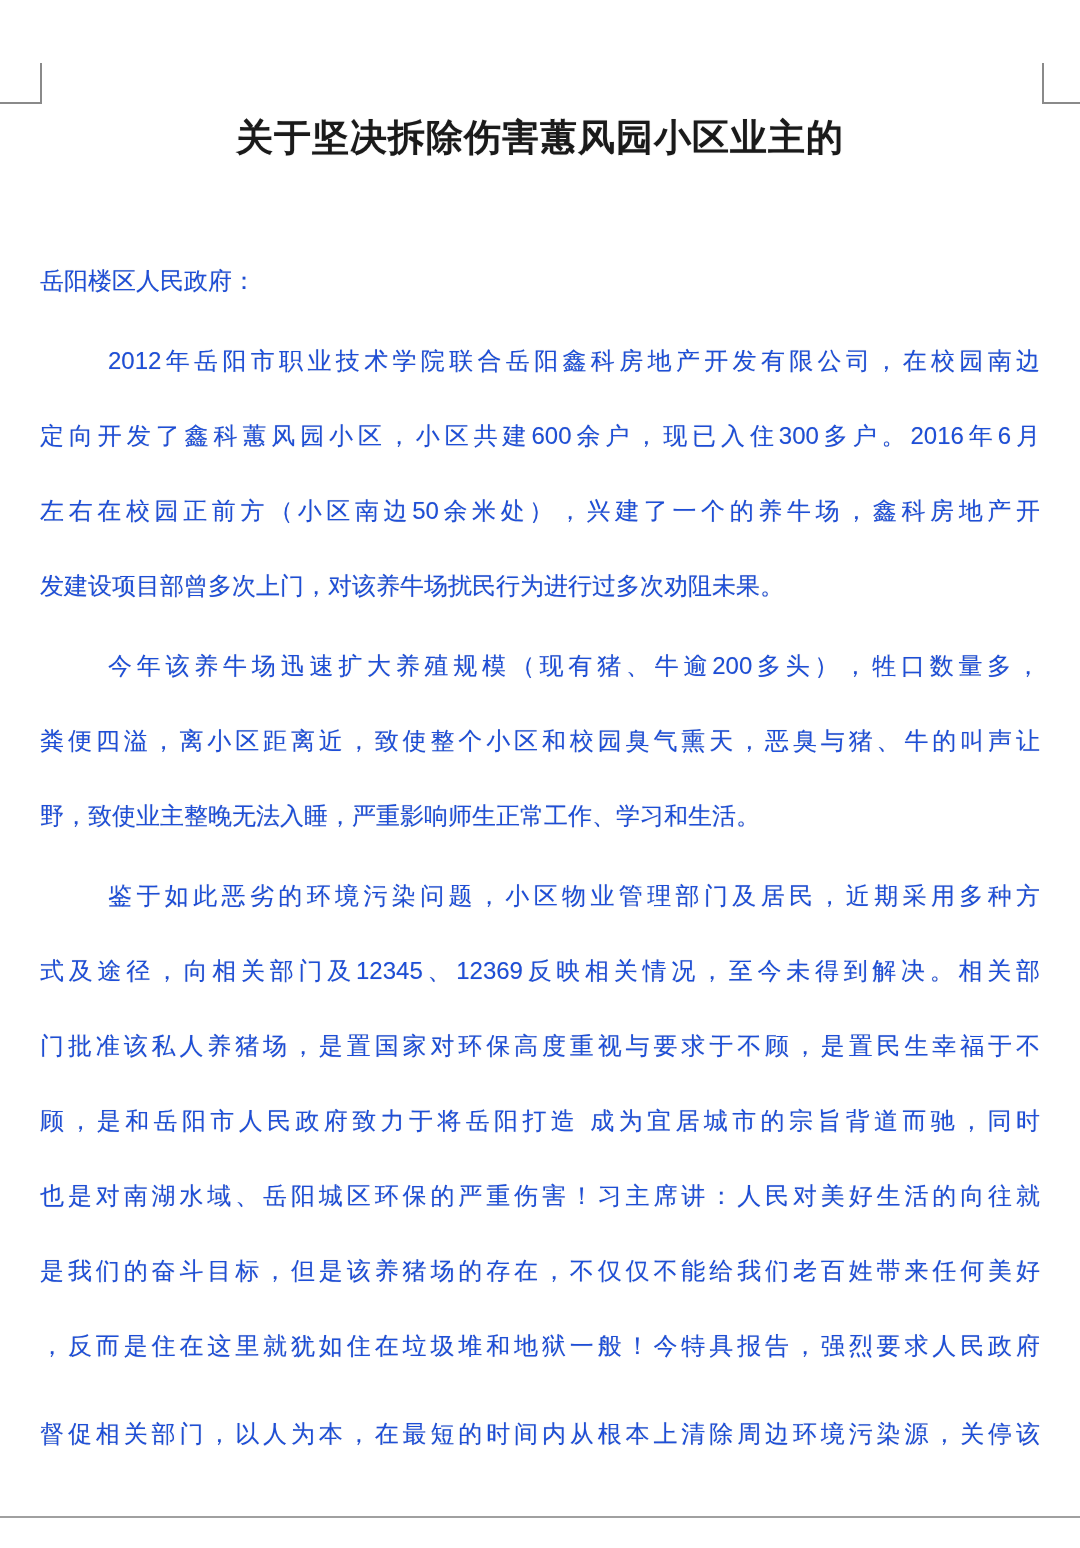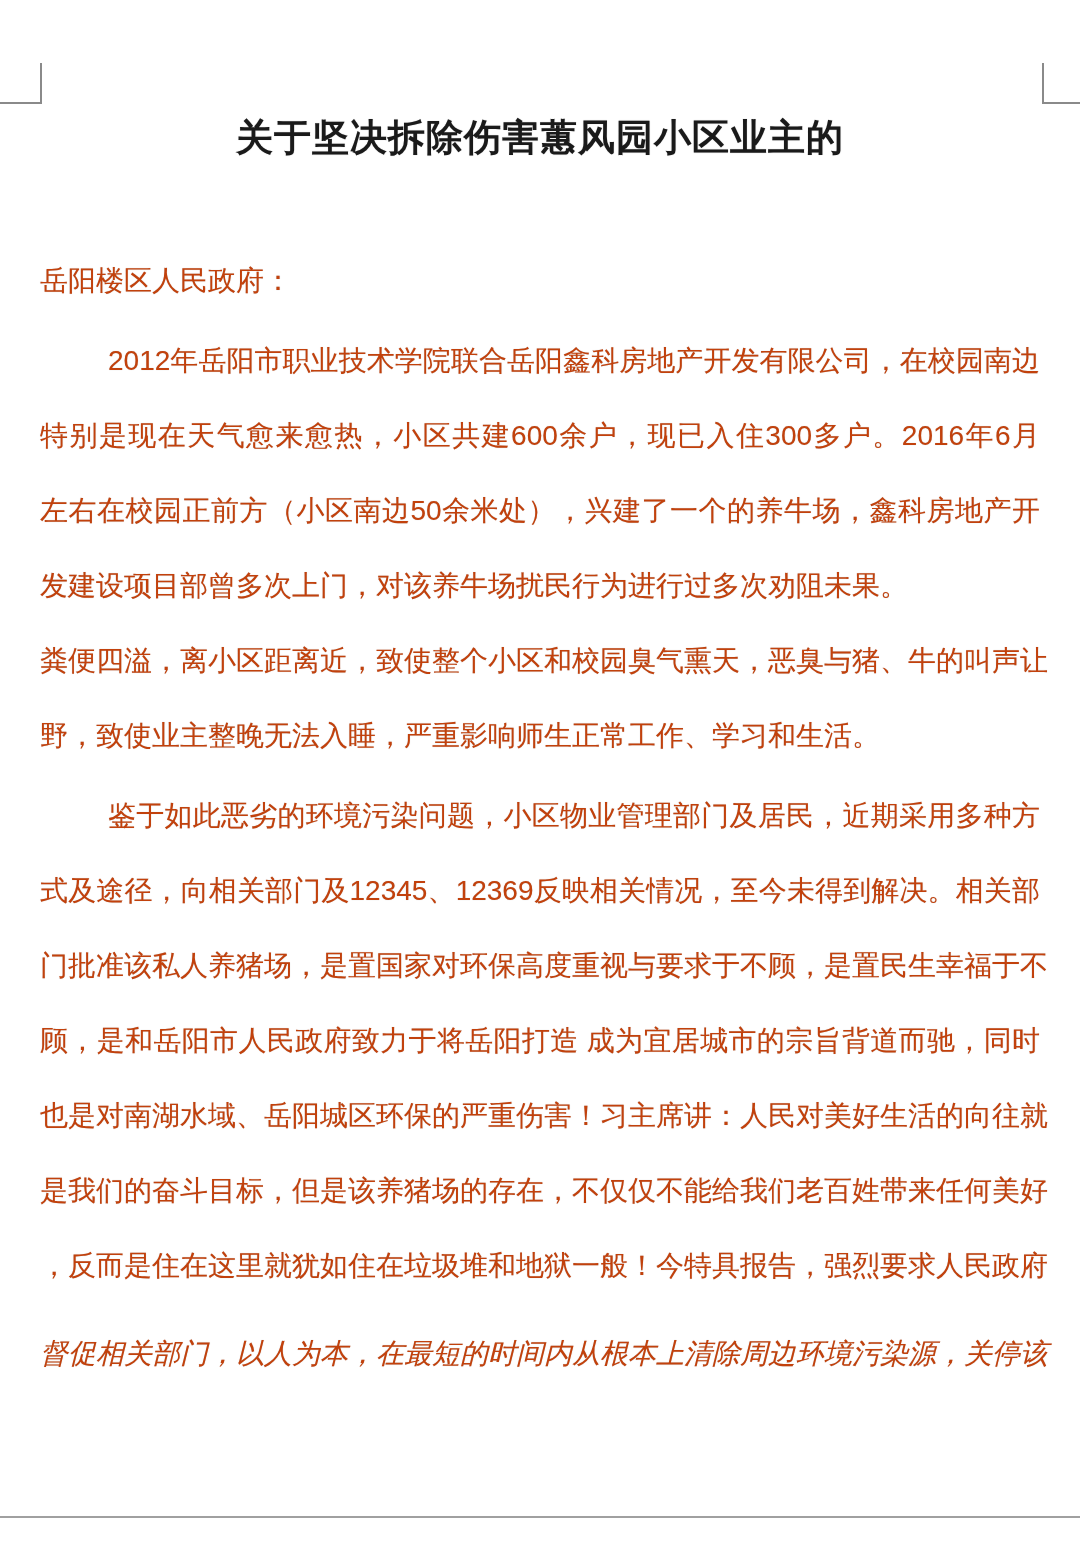--- a/index.html
+++ b/index.html
@@ -46,23 +46,23 @@
     color: #1a1a1a;
     letter-spacing: 1px;
     text-shadow: 0 0 1px rgba(0,0,0,0.30);
   }
   
   .content {
     position: absolute;
     top: 243px;
     left: 40px;
     right: 40px;
-    font-size: 28px;
+    font-size: 24px;
     line-height: 75px;
-    color: #c2410c;
+    color: #1d4ed8;
     text-shadow: 0 0 1px rgba(0,0,0,0.22);
   }
   .line {
     white-space: nowrap;
     text-align: justify;
     text-align-last: justify;
     text-justify: inter-ideograph;
   }
   .salutation {
     text-align: left;
@@ -71,21 +71,20 @@
   .p-start {
     text-indent: 68px;
     margin-top: 5px;
   }
   .end-short {
     text-align: right;
     text-align-last: left;
   }
   .last-line {
     margin-top: 13px;
-    font-style: italic;
   }
   
   .page-edge-line {
     position: absolute;
     top: 1516px;
     left: 0;
     right: 0;
     height: 2px;
     background: #a0a0a0;
   }
@@ -98,23 +97,24 @@
   <div class="crop-mark left"></div>
   <div class="crop-mark right"></div>
 
   <div class="title-block">
     <div>关于坚决拆除伤害蕙风园小区业主的</div>
   </div>
 
   <div class="content">
     <div class="line salutation">岳阳楼区人民政府：</div>
     <div class="line p-start">2012年岳阳市职业技术学院联合岳阳鑫科房地产开发有限公司，在校园南边</div>
-    <div class="line">特别是现在天气愈来愈热，小区共建600余户，现已入住300多户。2016年6月</div>
+    <div class="line">定向开发了鑫科蕙风园小区，小区共建600余户，现已入住300多户。2016年6月</div>
     <div class="line">左右在校园正前方（小区南边50余米处），兴建了一个的养牛场，鑫科房地产开</div>
     <div class="line end-short">发建设项目部曾多次上门，对该养牛场扰民行为进行过多次劝阻未果。</div>
+    <div class="line p-start">今年该养牛场迅速扩大养殖规模（现有猪、牛逾200多头），牲口数量多，</div>
     <div class="line">粪便四溢，离小区距离近，致使整个小区和校园臭气熏天，恶臭与猪、牛的叫声让</div>
     <div class="line end-short">野，致使业主整晚无法入睡，严重影响师生正常工作、学习和生活。</div>
     <div class="line p-start">鉴于如此恶劣的环境污染问题，小区物业管理部门及居民，近期采用多种方</div>
     <div class="line">式及途径，向相关部门及12345、12369反映相关情况，至今未得到解决。相关部</div>
     <div class="line">门批准该私人养猪场，是置国家对环保高度重视与要求于不顾，是置民生幸福于不</div>
     <div class="line">顾，是和岳阳市人民政府致力于将岳阳打造 成为宜居城市的宗旨背道而驰，同时</div>
     <div class="line">也是对南湖水域、岳阳城区环保的严重伤害！习主席讲：人民对美好生活的向往就</div>
     <div class="line">是我们的奋斗目标，但是该养猪场的存在，不仅仅不能给我们老百姓带来任何美好</div>
     <div class="line">，反而是住在这里就犹如住在垃圾堆和地狱一般！今特具报告，强烈要求人民政府</div>
     <div class="line last-line">督促相关部门，以人为本，在最短的时间内从根本上清除周边环境污染源，关停该</div>

